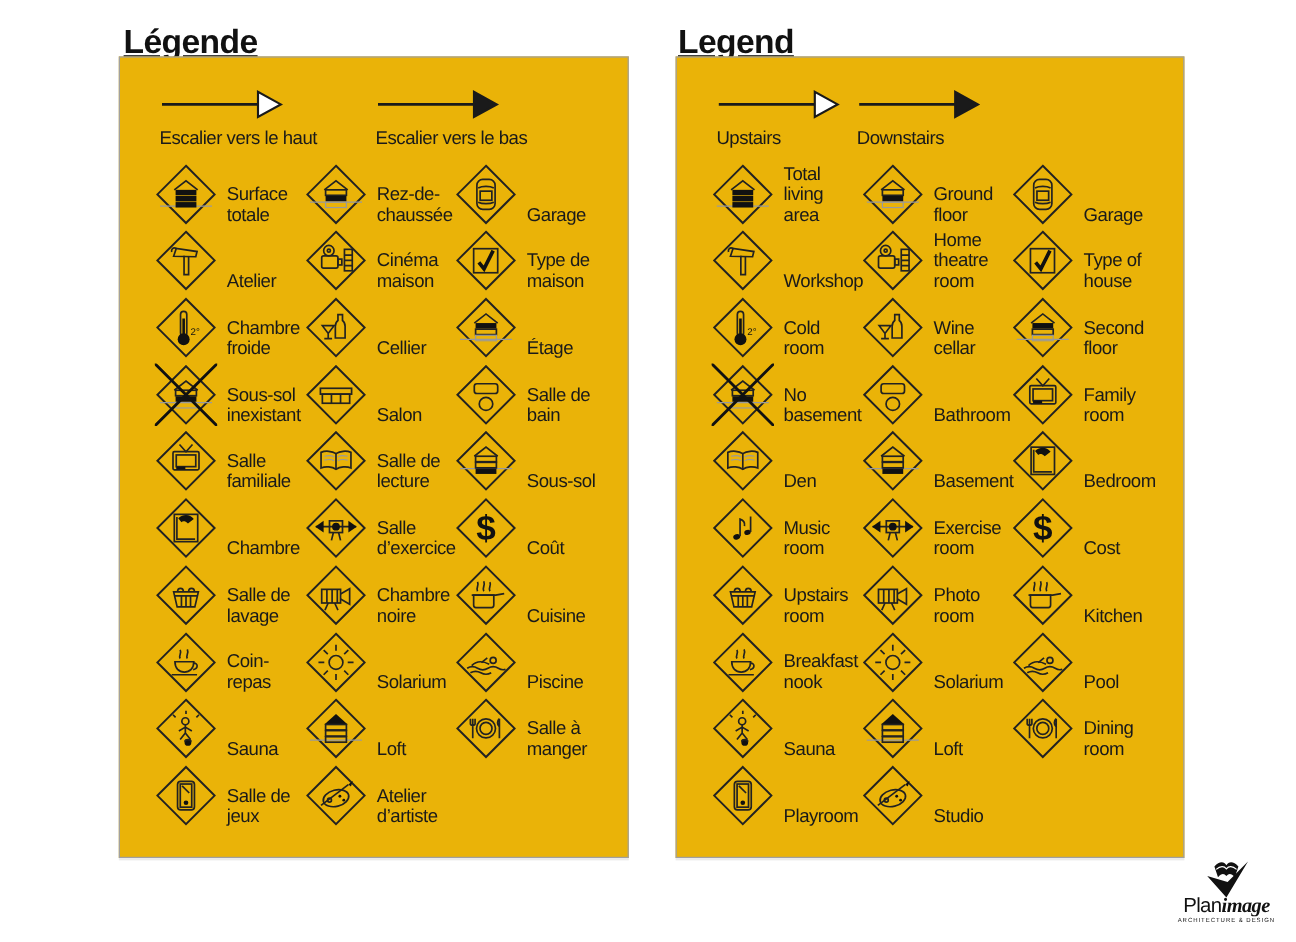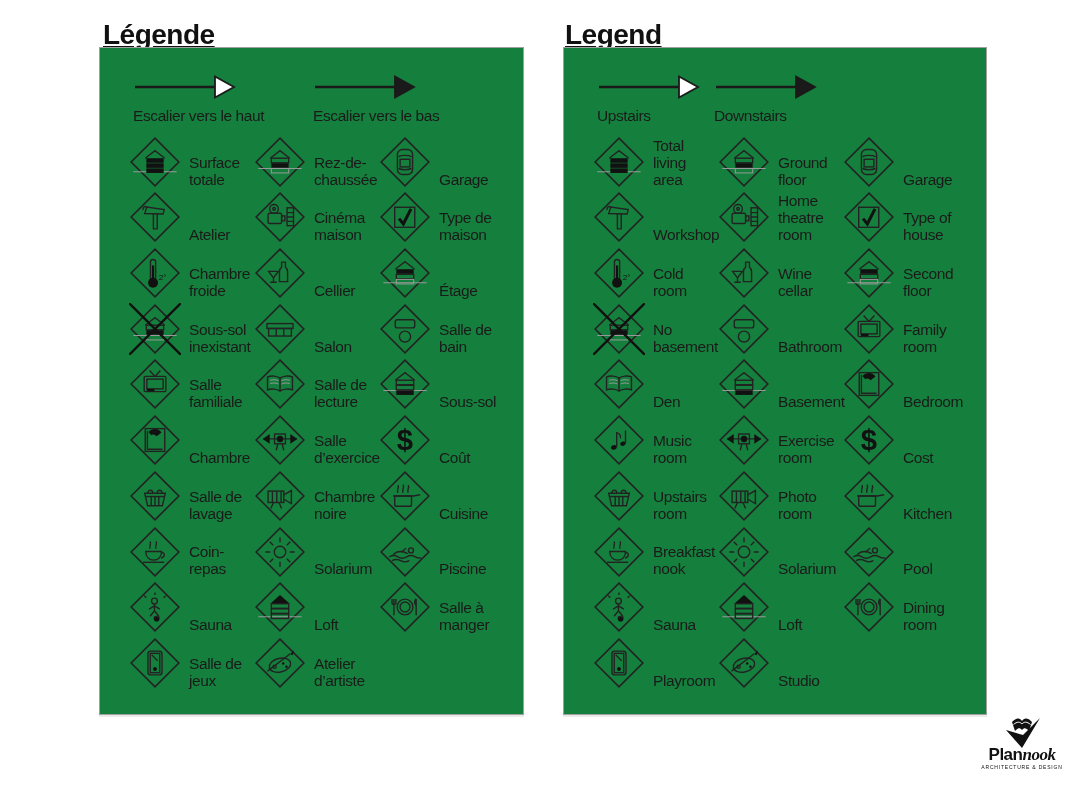--- a/index.html
+++ b/index.html
@@ -3,21 +3,21 @@
 <meta charset="utf-8">
 <style>
   html,body{margin:0;padding:0;}
   body{
     width:1080px;height:785px;position:relative;background:#ffffff;
     font-family:"Liberation Sans",sans-serif;color:#1a1a1a;overflow:hidden;
   }
   .title{position:absolute;top:1px;font-weight:bold;font-size:28px;line-height:1.1;
     letter-spacing:-0.5px;color:#111;text-decoration:underline;}
   #title-fr{left:103px;} #title-en{left:565px;}
-  .panel{position:absolute;top:47px;height:666px;border:1px solid #a0a0a0;background:#15803d;
+  .panel{position:absolute;top:47px;height:666px;border:1px solid #a0a0a0;background:#eab308;
     box-shadow:0 2px 0 rgba(0,0,0,0.08);}
   #panel-fr{left:99px;width:423px;} #panel-en{left:563px;width:422px;}
   .arrow-group{position:absolute;top:26px;}
   .panel .a1{left:33px;} #panel-fr .a2{left:213px;} #panel-en .a2{left:150px;}
   .arrow-svg{display:block;width:104px;height:26px;overflow:visible;}
   .arrow-label{margin-top:7px;font-size:15.5px;letter-spacing:-0.4px;white-space:nowrap;color:#1a1a1a;}
   .grid{position:absolute;left:29px;top:84px;display:grid;
     grid-template-columns:125px 125px 140px;grid-auto-rows:55.7px;}
   .cell{display:flex;align-items:flex-end;}
   .dicon{width:52px;height:52px;flex:0 0 52px;overflow:visible;}
@@ -28,21 +28,21 @@
   .g{stroke:#9a9a9a;fill:none;stroke-width:0.9;}
   .f{fill:#111;stroke:none;}
   .x{stroke:#111;fill:none;stroke-width:2.2;}
   .b{stroke:#111;fill:none;stroke-width:2;}
   .k{stroke:#111;fill:none;stroke-width:2.8;}
   .t{fill:#111;font-family:"Liberation Sans",sans-serif;}
   
   .logo{position:absolute;left:966px;top:714px;width:112px;text-align:center;}
   .logo-mark{display:block;margin:0 auto -4px auto;}
   .brand{font-size:17px;line-height:1;color:#111;white-space:nowrap;}
-  .brand-plan{font-weight:bold;letter-spacing:-0.5px;}
+  .brand-plan{font-weight:normal;letter-spacing:-0.5px;}
   .brand-image{font-style:italic;font-weight:bold;font-family:"Liberation Serif",serif;letter-spacing:-0.5px;}
   .tagline{font-size:5px;letter-spacing:0.8px;color:#111;margin-top:1px;text-transform:uppercase;}
 </style>
 </head>
 <body>
 
 <svg width="0" height="0" style="position:absolute" aria-hidden="true">
   <defs>
     <symbol id="ic-house-all-floors" viewBox="0 0 48 48">
       <path class="d" d="M24 2 L46 24 L24 46 L2 24 Z"></path>
@@ -648,15 +648,15 @@
   </div>
     </div>
 </div>
 
 <div class="logo">
   <svg class="logo-mark" viewBox="0 0 44 36" width="44" height="36">
     <path d="M6 16 L22 34 L40 4 L23 21 Z" fill="#111"></path>
     <path d="M12 8 C16 3.5 20 3.5 22 7 C24 3.5 28 3.5 32 8 L29 17 C26 13.5 24 13.5 22 16 C20 13.5 18 13.5 15 17 Z" fill="#111"></path>
     <path d="M13.5 10.5 C17 7.5 20 7.5 22 10 C24 7.5 27 7.5 30.5 10.5" stroke="#fff" stroke-width="1" fill="none"></path>
   </svg>
-  <div class="brand"><span class="brand-plan">Plan</span><span class="brand-image">nook</span></div>
+  <div class="brand"><span class="brand-plan">Plan</span><span class="brand-image">image</span></div>
   <div class="tagline">Architecture &amp; Design</div>
 </div>
 
 </body></html>

